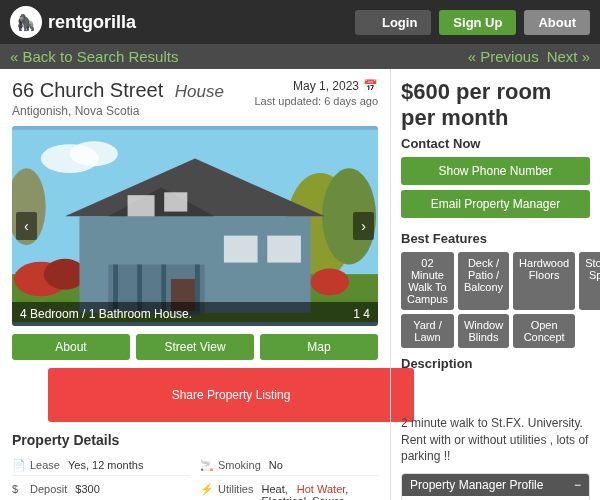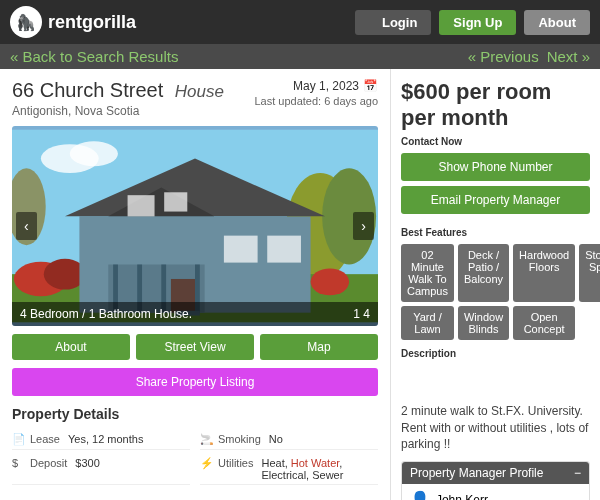--- a/index.html
+++ b/index.html
@@ -121,46 +121,47 @@
       border: none;
       border-radius: 3px;
       padding: 6px 0;
       cursor: pointer;
       font-size: 12px;
     }
 
     
     .share-btn {
       width: 100%;
-      background: #d946ef;
-      color: #fff;
-      border: none;
-      border-radius: 3px;
-      padding: 7px 0;
+      background: #ef4444;
+      color: #fff;
+      border: none;
+      border-radius: 3px;
+      padding: 20px 0;
       cursor: pointer;
       font-size: 12px;
       margin-bottom: 10px;
+      margin-left: 36px;
     }
 
     
     .prop-details-title { font-weight: bold; font-size: 14px; margin-bottom: 8px; color: #333; }
     .details-grid { display: grid; grid-template-columns: 1fr 1fr; gap: 4px 10px; }
     .detail-row { display: flex; align-items: flex-start; gap: 4px; padding: 3px 0; border-bottom: 1px solid #eee; }
     .detail-icon { color: #555; font-size: 11px; min-width: 14px; }
     .detail-label { color: #555; font-size: 11px; white-space: nowrap; }
     .detail-value { color: #333; font-size: 11px; margin-left: 4px; }
-    .detail-value a { color: #c0392b; text-decoration: none; }
+    .detail-value a { color: #c0392b; text-decoration: none; margin-left: 6px; }
 
     
     .price-text { font-size: 22px; font-weight: bold; color: #333; line-height: 1.2; margin-bottom: 4px; }
     .date-row { display: flex; align-items: center; gap: 4px; font-size: 12px; color: #333; margin-bottom: 2px; justify-content: flex-end; }
     .updated-text { font-size: 11px; color: #666; text-align: right; margin-bottom: 10px; }
 
     
-    .section-title { font-weight: bold; font-size: 10px; color: #333; margin-bottom: 6px; }
+    .section-title { font-weight: bold; font-size: 13px; color: #333; margin-bottom: 6px; }
     .contact-btn {
       width: 100%;
       border: none;
       border-radius: 3px;
       padding: 7px 0;
       cursor: pointer;
       font-size: 12px;
       margin-bottom: 5px;
       color: #fff;
       background: #5a9e3a;

